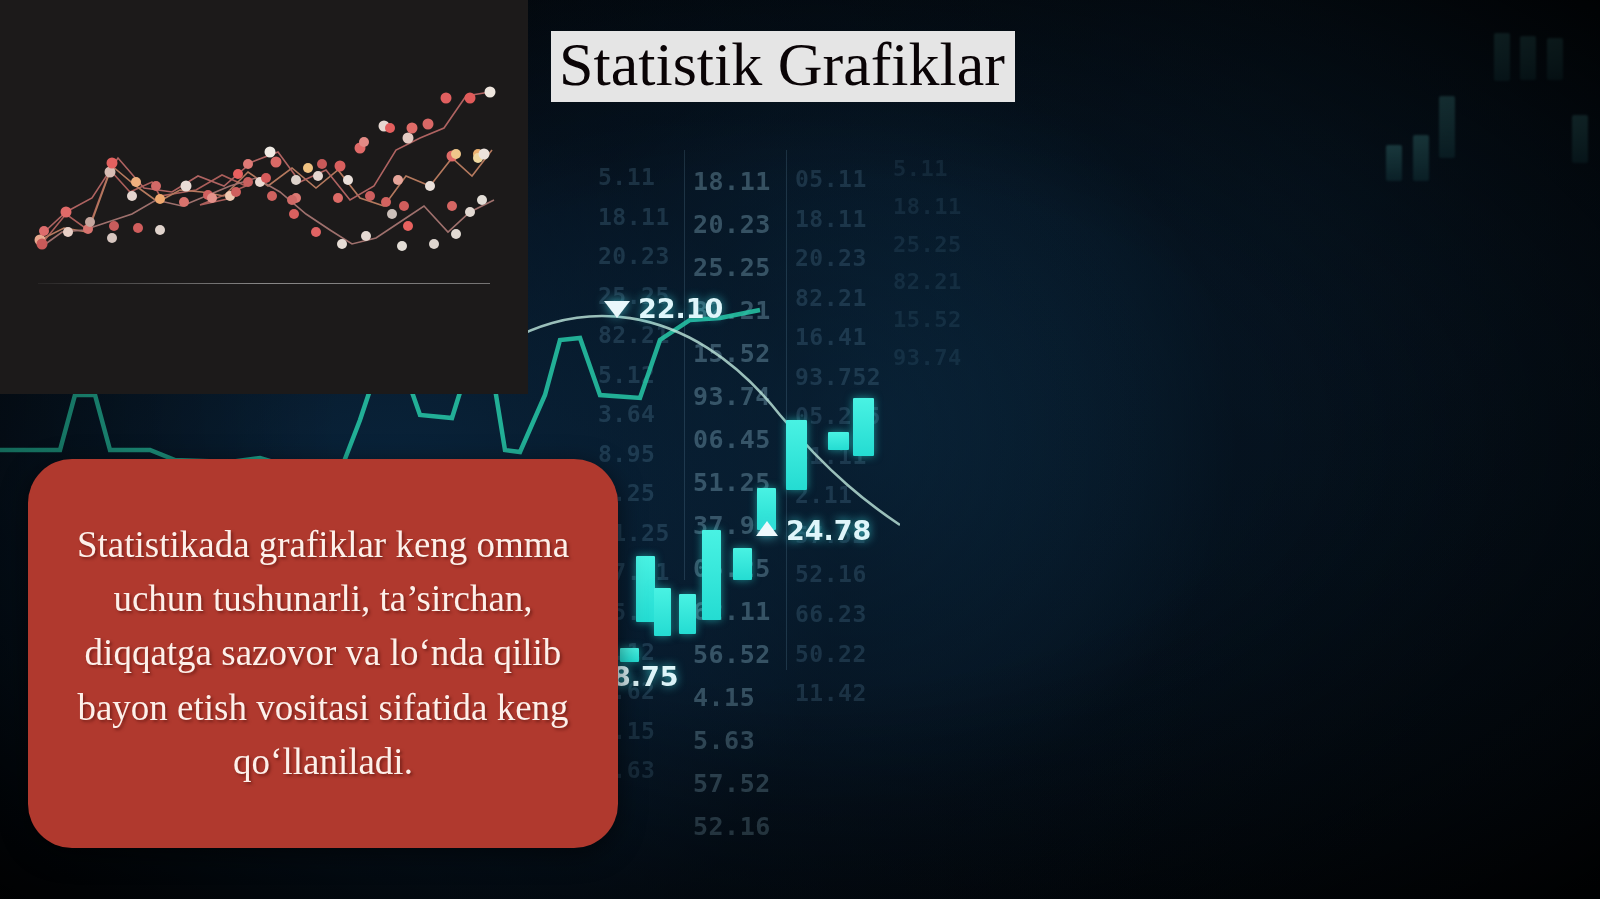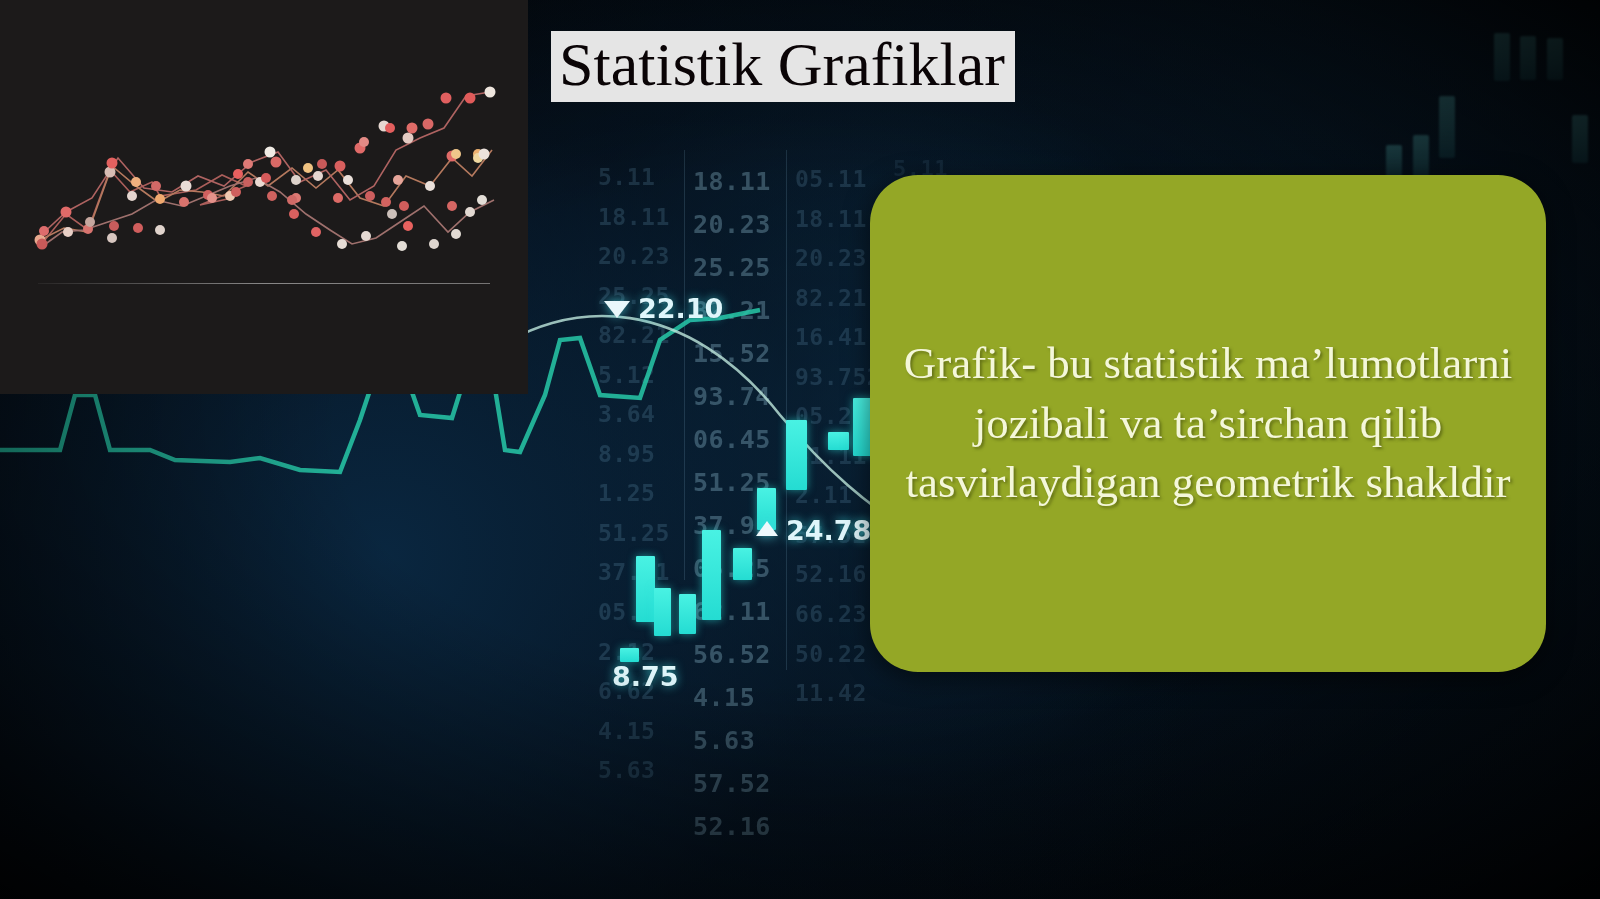--- a/index.html
+++ b/index.html
@@ -261,18 +261,18 @@
         <circle cx="484" cy="154" r="5.5" fill="#ece3dc"></circle>
       </g>
     </svg>
     <div class="basel"></div>
   </div>
 
   <div class="title-band">
     <div class="txt">Statistik Grafiklar</div>
   </div>
 
-  <div class="callout olive">
-    <div class="body">Grafik- bu statistik ma’lumotlarni jozibali va ta’sirchan qilib tasvirlaydigan geometrik shakldir</div>
+
+  <div class="callout red">
+    <div class="body">Statistikada grafiklar keng omma uchun tushunarli, ta’sirchan, diqqatga sazovor va lo‘nda qilib bayon etish vositasi sifatida keng qo‘llaniladi.</div>
   </div>
 
-
 </div>
 
 </body></html>

